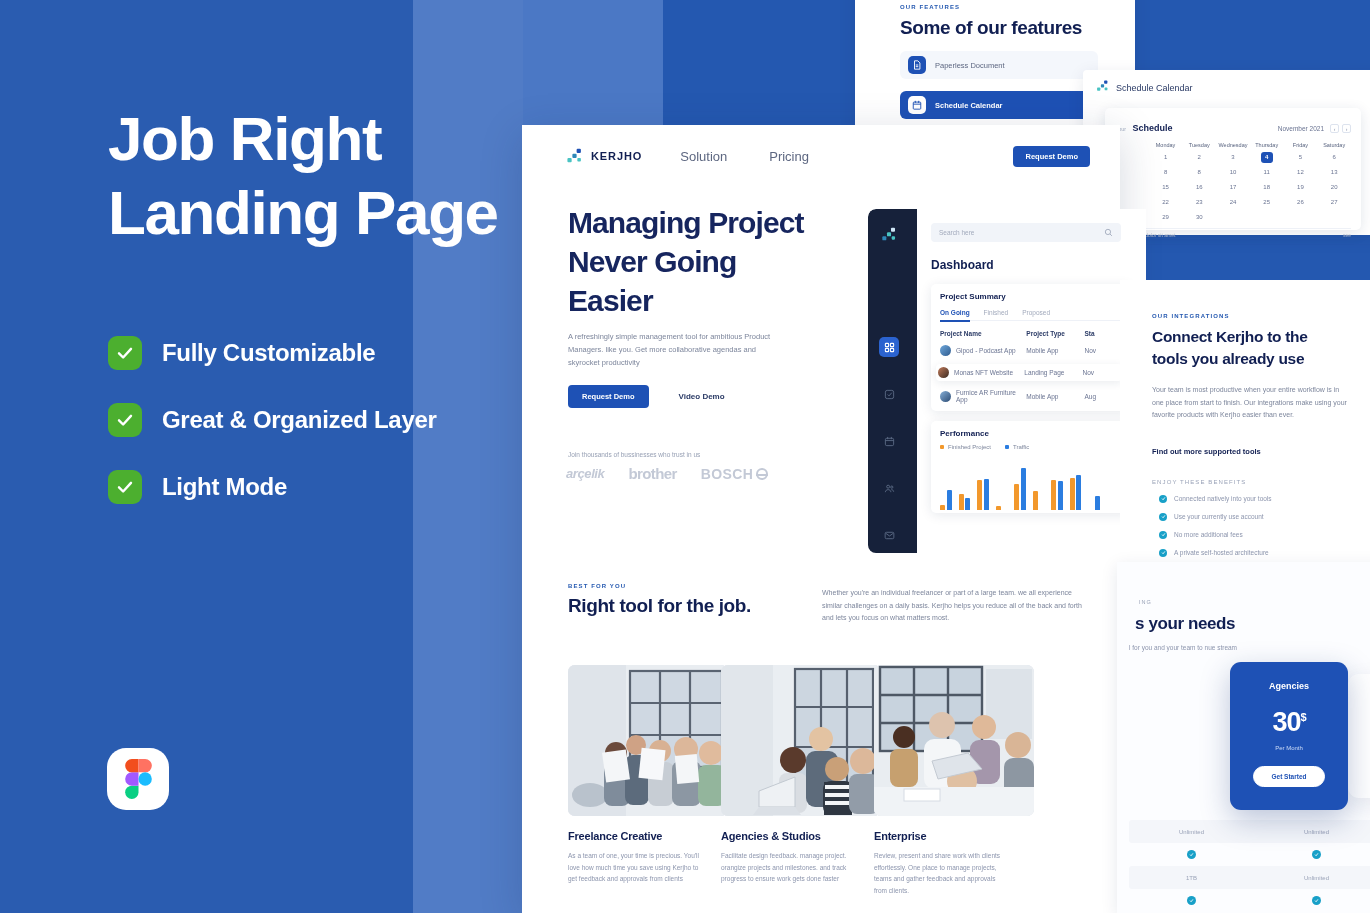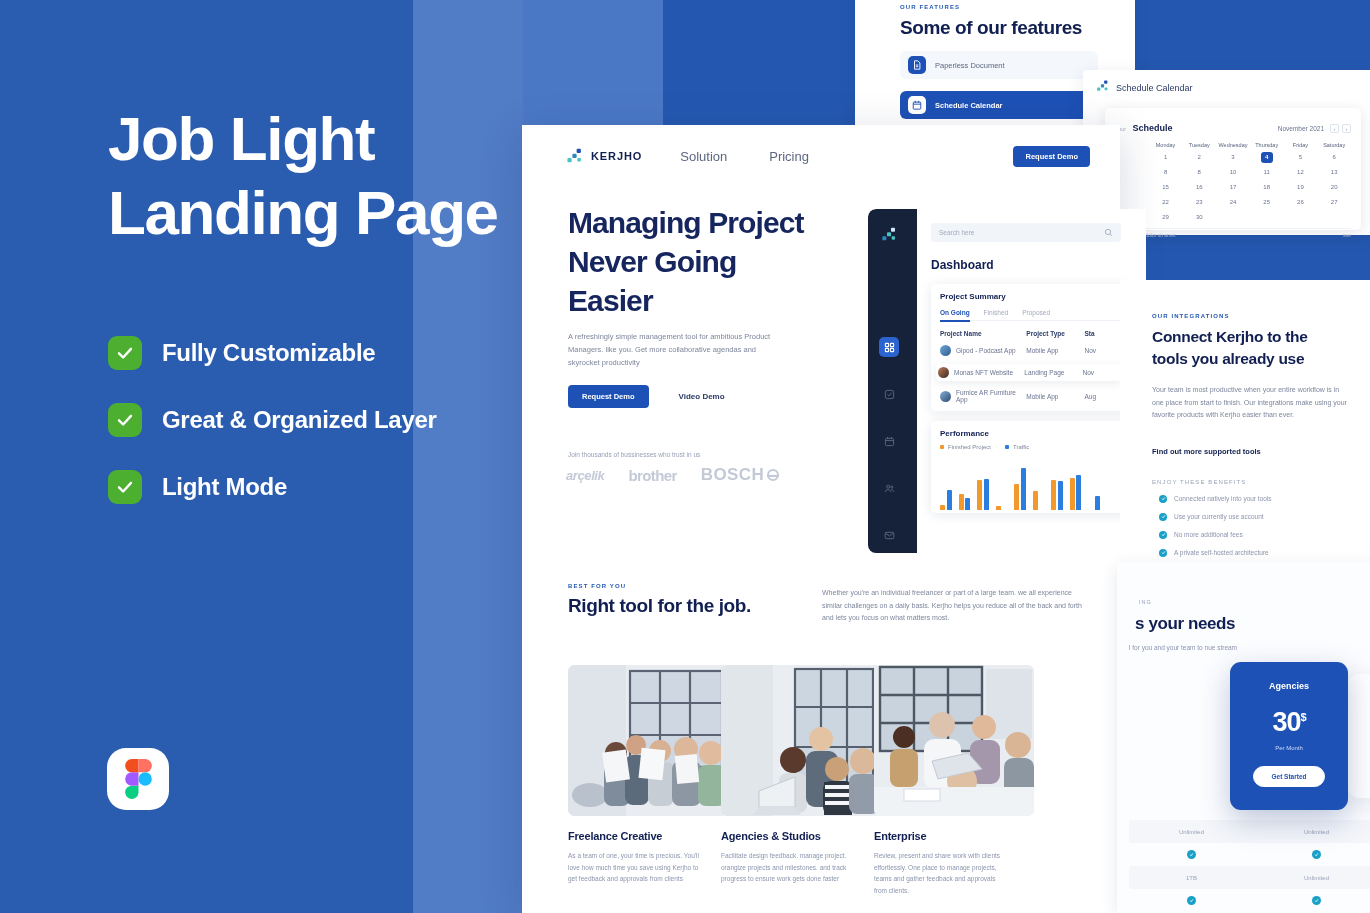--- a/index.html
+++ b/index.html
@@ -124,21 +124,21 @@
     background:#1e51b5; color:#fff; border:none; font-size:7.5px; font-weight:700;
     padding:7px 14px; border-radius:4px; font-family:"Liberation Sans", sans-serif; cursor:pointer;
   }
   .btn-text { font-size:8px; color:#2b3b66; font-weight:600; cursor:pointer; }
 
   .trust-label { position:absolute; left:46px; top:326px; font-size:6.5px; color:#97a0b4; }
   .logos { position:absolute; left:44px; top:340px; display:flex; align-items:center; gap:24px; }
   .logo-txt { color:#c3c9d6; font-weight:700; }
   .logo-arcelik { font-size:13px; font-style:italic; letter-spacing:-0.4px; }
   .logo-brother { font-size:15px; letter-spacing:-0.6px; }
-  .logo-bosch { font-size:17px; letter-spacing:0.4px; display:flex; align-items:center; gap:3px;}
+  .logo-bosch { font-size:14px; letter-spacing:0.4px; display:flex; align-items:center; gap:3px;}
   .bosch-ring { width:12px; height:12px; border-radius:50%; border:2px solid #c3c9d6; display:inline-block; position:relative;}
   .bosch-ring:after{content:"";position:absolute;left:-2px;top:4px;width:12px;height:2px;background:#c3c9d6;}
 
   
   #dash { position:absolute; left:346px; top:84px; width:278px; height:344px; overflow:hidden; border-radius:8px 0 0 0; }
   .dash-side {
     position:absolute; left:0; top:0; width:49px; height:344px;
     background:#16213a; border-radius:8px 0 0 8px;
   }
   .dash-side .dmark { position:absolute; left:13px; top:18px; width:16px; height:16px; }
@@ -246,21 +246,21 @@
 </head>
 <body>
 
 <div id="stage">
 
   <div class="bg-dark"></div>
   <div class="bg-light"></div>
   <div class="bg-light2"></div>
 
   <div class="promo-title">
-    <span>Job Light</span>
+    <span>Job Right</span>
     <span class="l2">Landing Page</span>
   </div>
 
   <div class="feature-list">
     <div class="feature-row">
       <span class="check-box">
         <svg viewBox="0 0 24 24" fill="none" stroke="#fff" stroke-width="3.2" stroke-linecap="round" stroke-linejoin="round">
             <polyline points="4,12.5 9.5,18 20,6.5"></polyline>
           </svg>
       </span>

